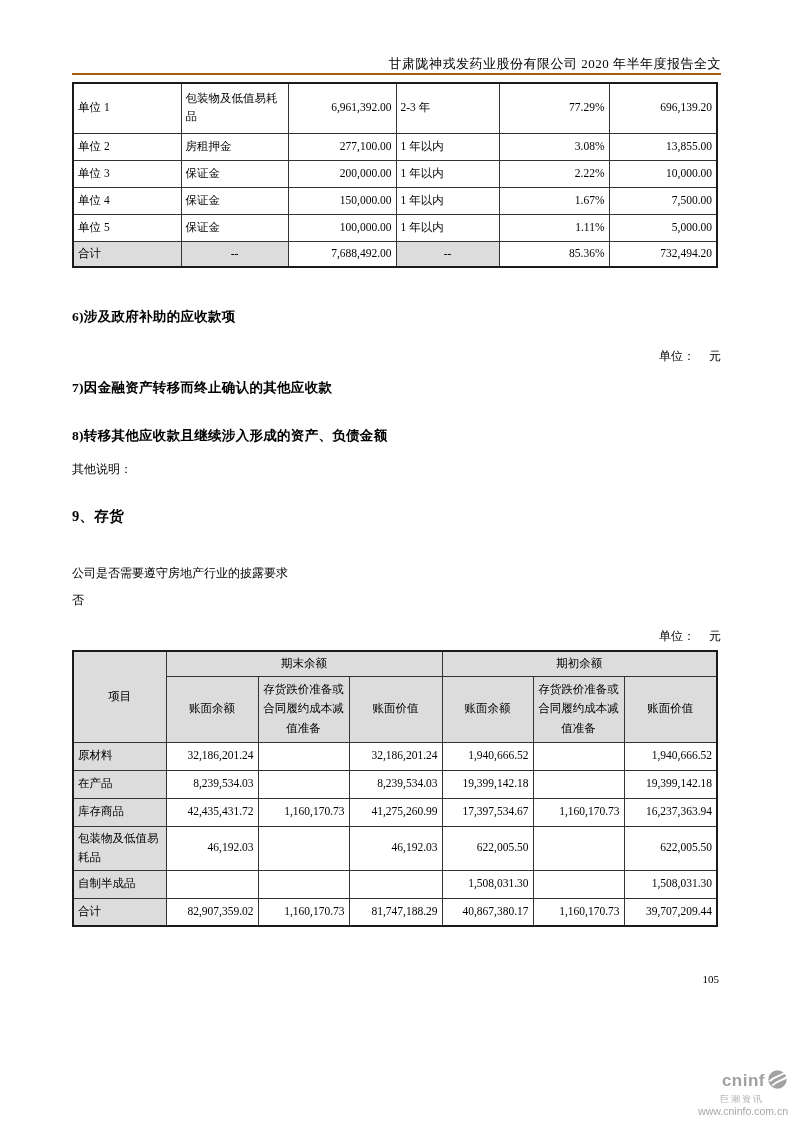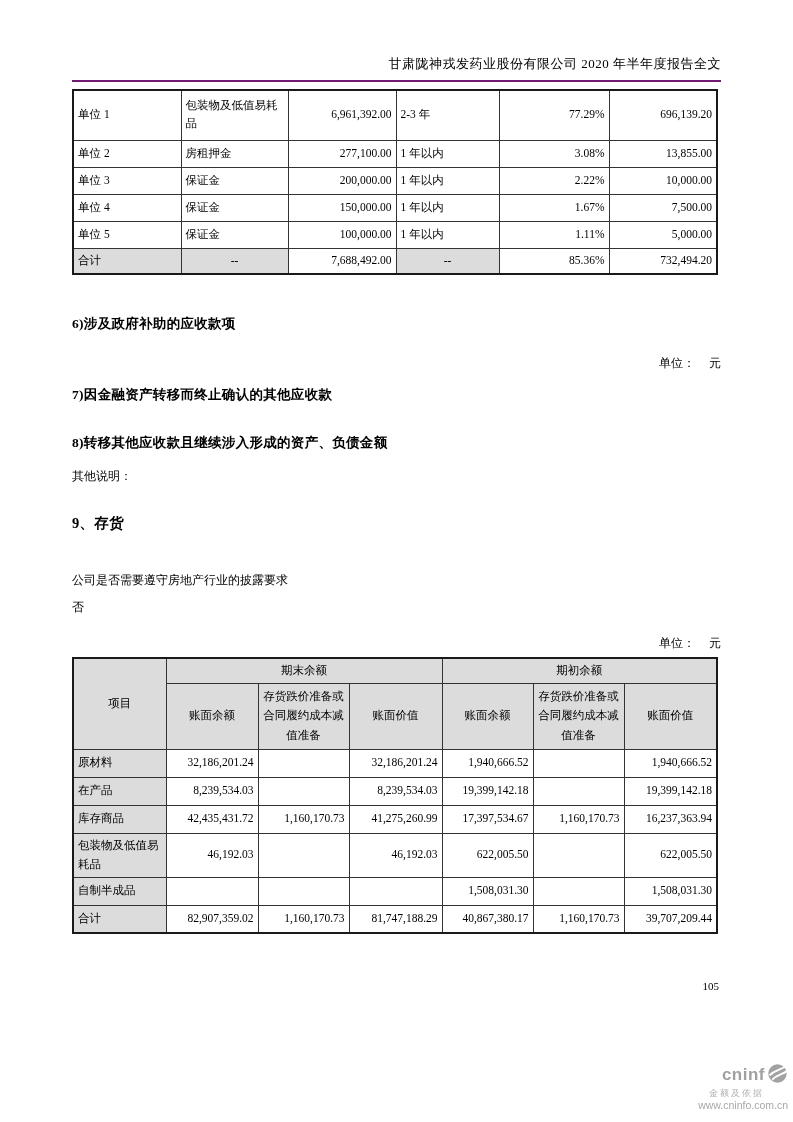--- a/index.html
+++ b/index.html
@@ -12,22 +12,21 @@
     color:#000;
     overflow:hidden;
   }
   .content { position:absolute; left:72px; top:0; width:649px; }
 
   .doc-header {
     margin-top:55px;
     text-align:right;
     font-size:13px;
     letter-spacing:0.5px;
-    padding-bottom:7px;
-    border-bottom:2px solid #701a75;
+    border-bottom:2px solid #a16207;
   }
 
   table { border-collapse:collapse; table-layout:fixed; width:644px; }
   table.t-outer { border:2px solid #1a1a1a; }
   td {
     border:1px solid #333;
     font-size:11.5px;
     padding:2px 4px;
     vertical-align:middle;
     overflow:hidden;
@@ -63,21 +62,21 @@
 
   .t3 .hr1 { height:25px; }
   .t3 .hr2 { height:66px; }
   .t3 .br { height:28px; }
   .t3 .br-tall { height:43px; }
   .t3 td { line-height:1.7; }
 
   .page-num { margin-top:46px; text-align:right; font-size:11px; padding-right:2px; }
 
   .logo {
-    position:absolute; right:5px; bottom:10px;
+    position:absolute; right:5px; bottom:4px;
     text-align:right; color:#a6a6a6; line-height:1.1;
     font-family:"Liberation Sans","DejaVu Sans",sans-serif;
     margin-left:48px;
   }
   .logo-top { display:flex; align-items:center; justify-content:flex-end; gap:2px; }
   .logo-word { font-weight:bold; font-size:17px; letter-spacing:0.5px; color:#a0a0a0; }
   .logo-cn { font-size:9px; letter-spacing:2px; color:#b0b0b0; margin-top:1px; margin-right:24px; }
   .logo-url { font-size:10.5px; color:#a8a8a8; margin-top:2px; }
 </style>
 </head>
@@ -251,16 +250,16 @@
     <div class="logo-top">
       <span class="logo-word">cninf</span>
       <span>
         <svg width="21" height="21" viewBox="0 0 24 24">
           <circle cx="12" cy="12" r="10.5" fill="#a2a2a2"></circle>
           <path d="M3 14 C9 8, 15 8, 21 4" stroke="#ffffff" stroke-width="2.2" fill="none"></path>
           <path d="M6 19 C12 13, 18 13, 23 9" stroke="#ffffff" stroke-width="2.2" fill="none"></path>
         </svg>
       </span>
     </div>
-    <div class="logo-cn">金额及依据</div>
+    <div class="logo-cn">巨潮资讯</div>
     <div class="logo-url">www.cninfo.com.cn</div>
   </div>
 </div>
 
 </body></html>

